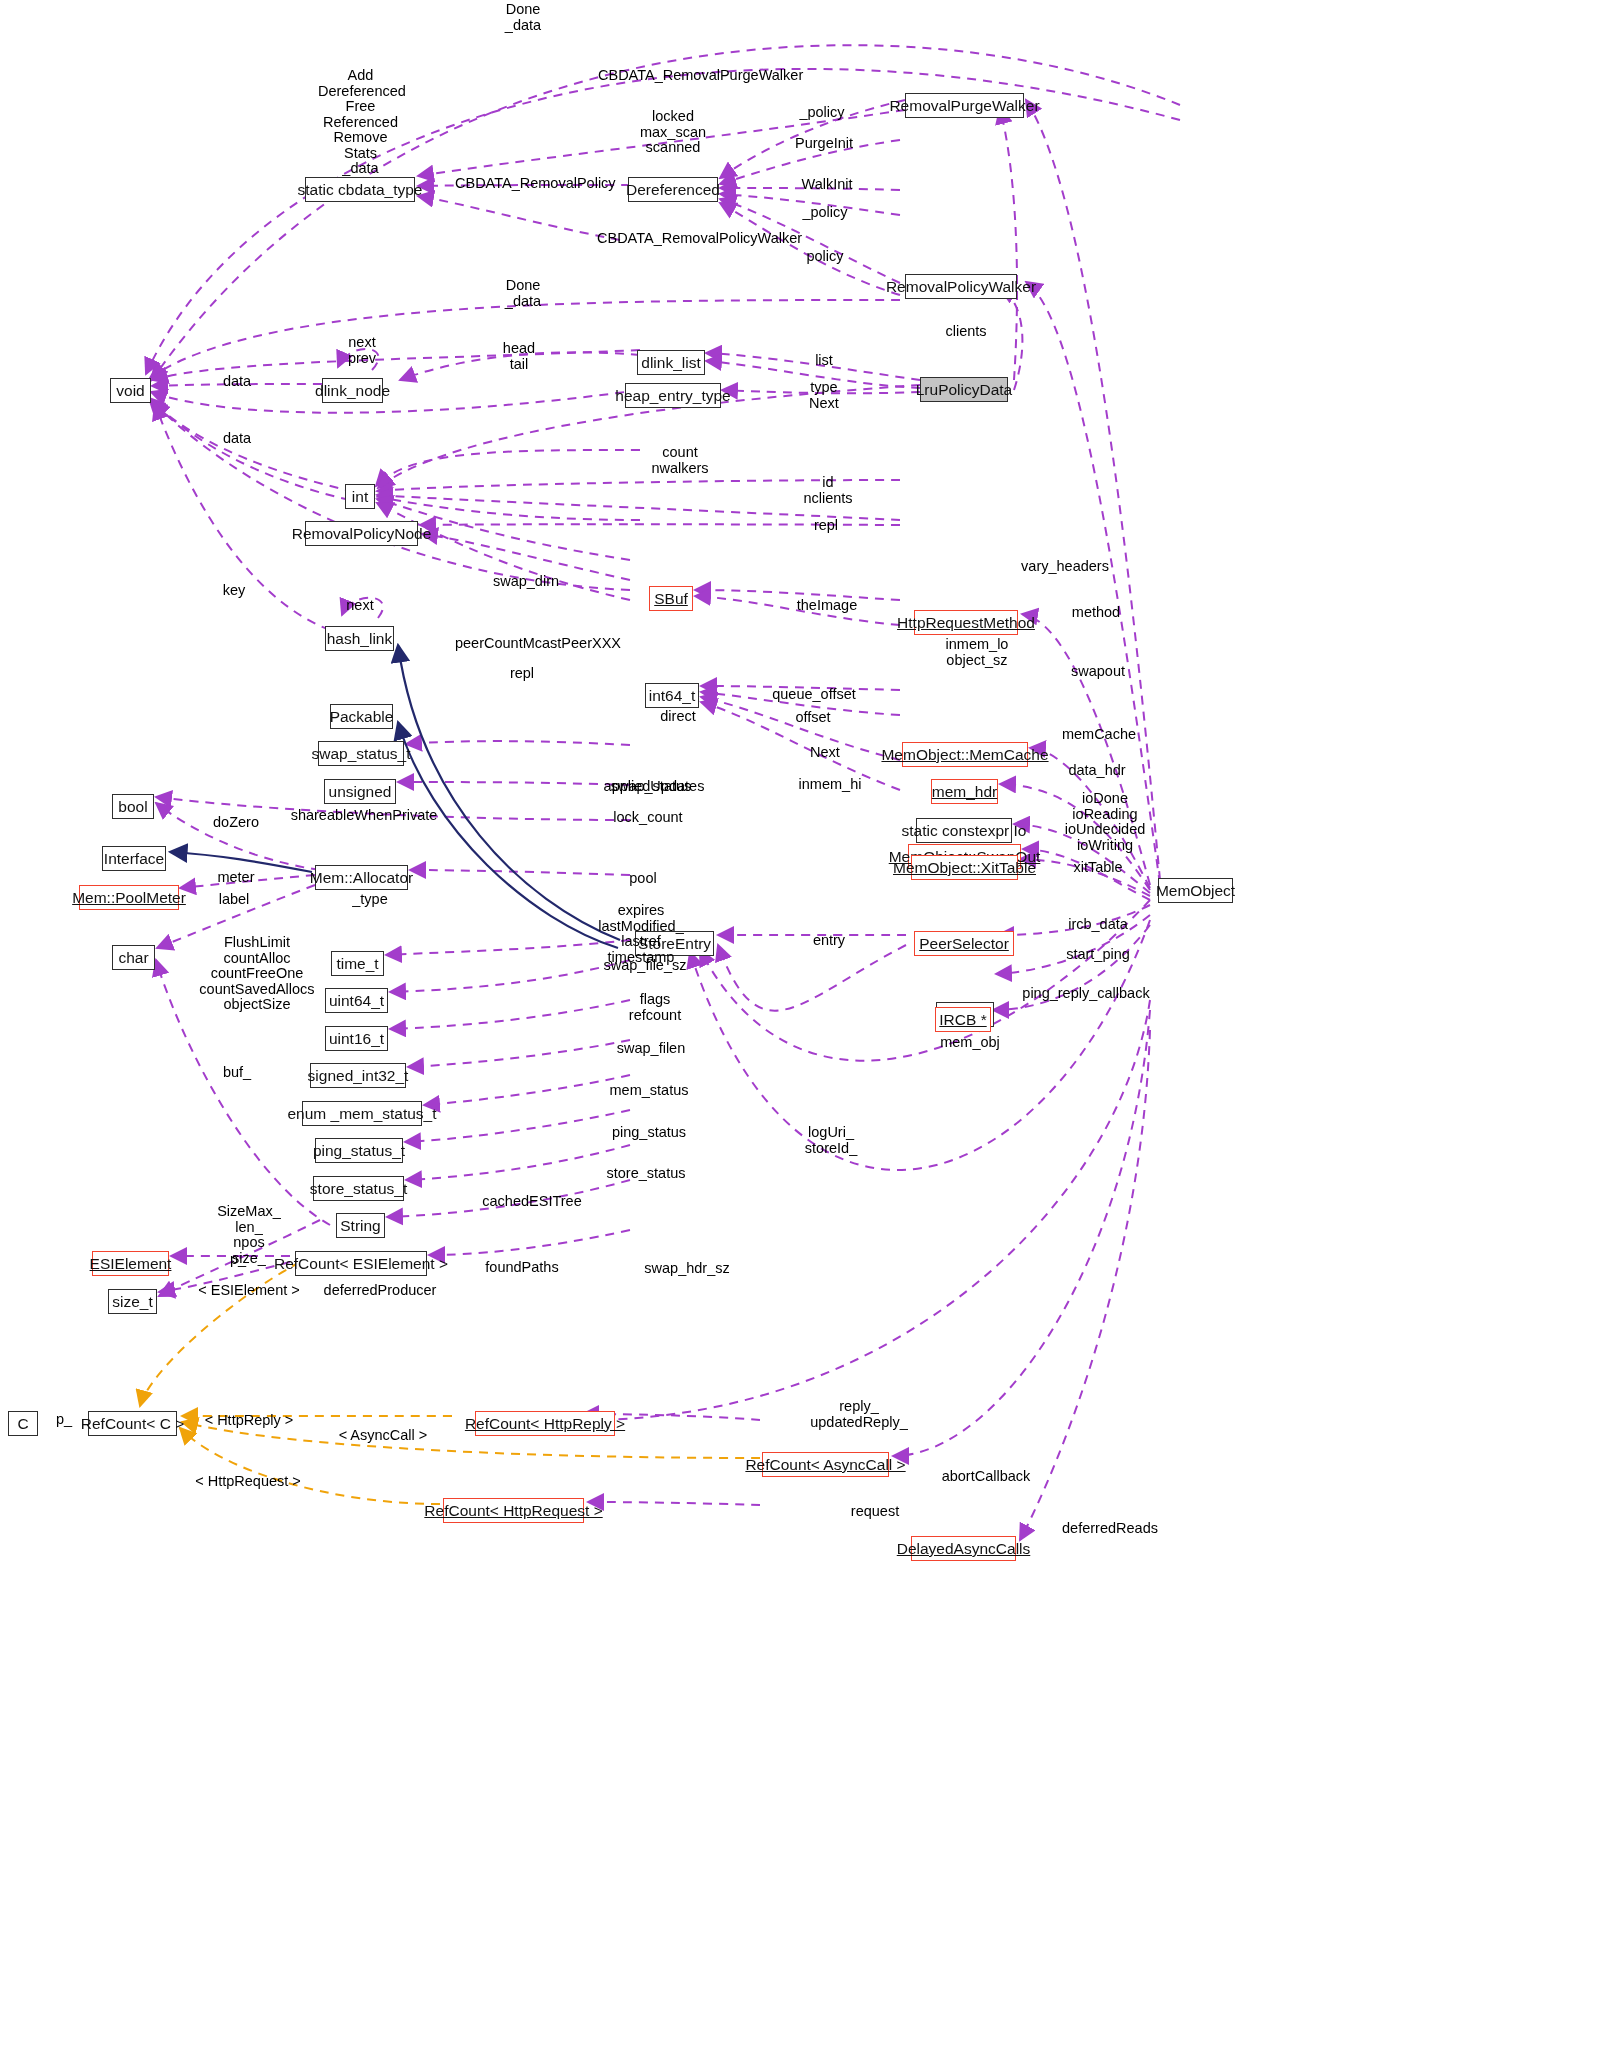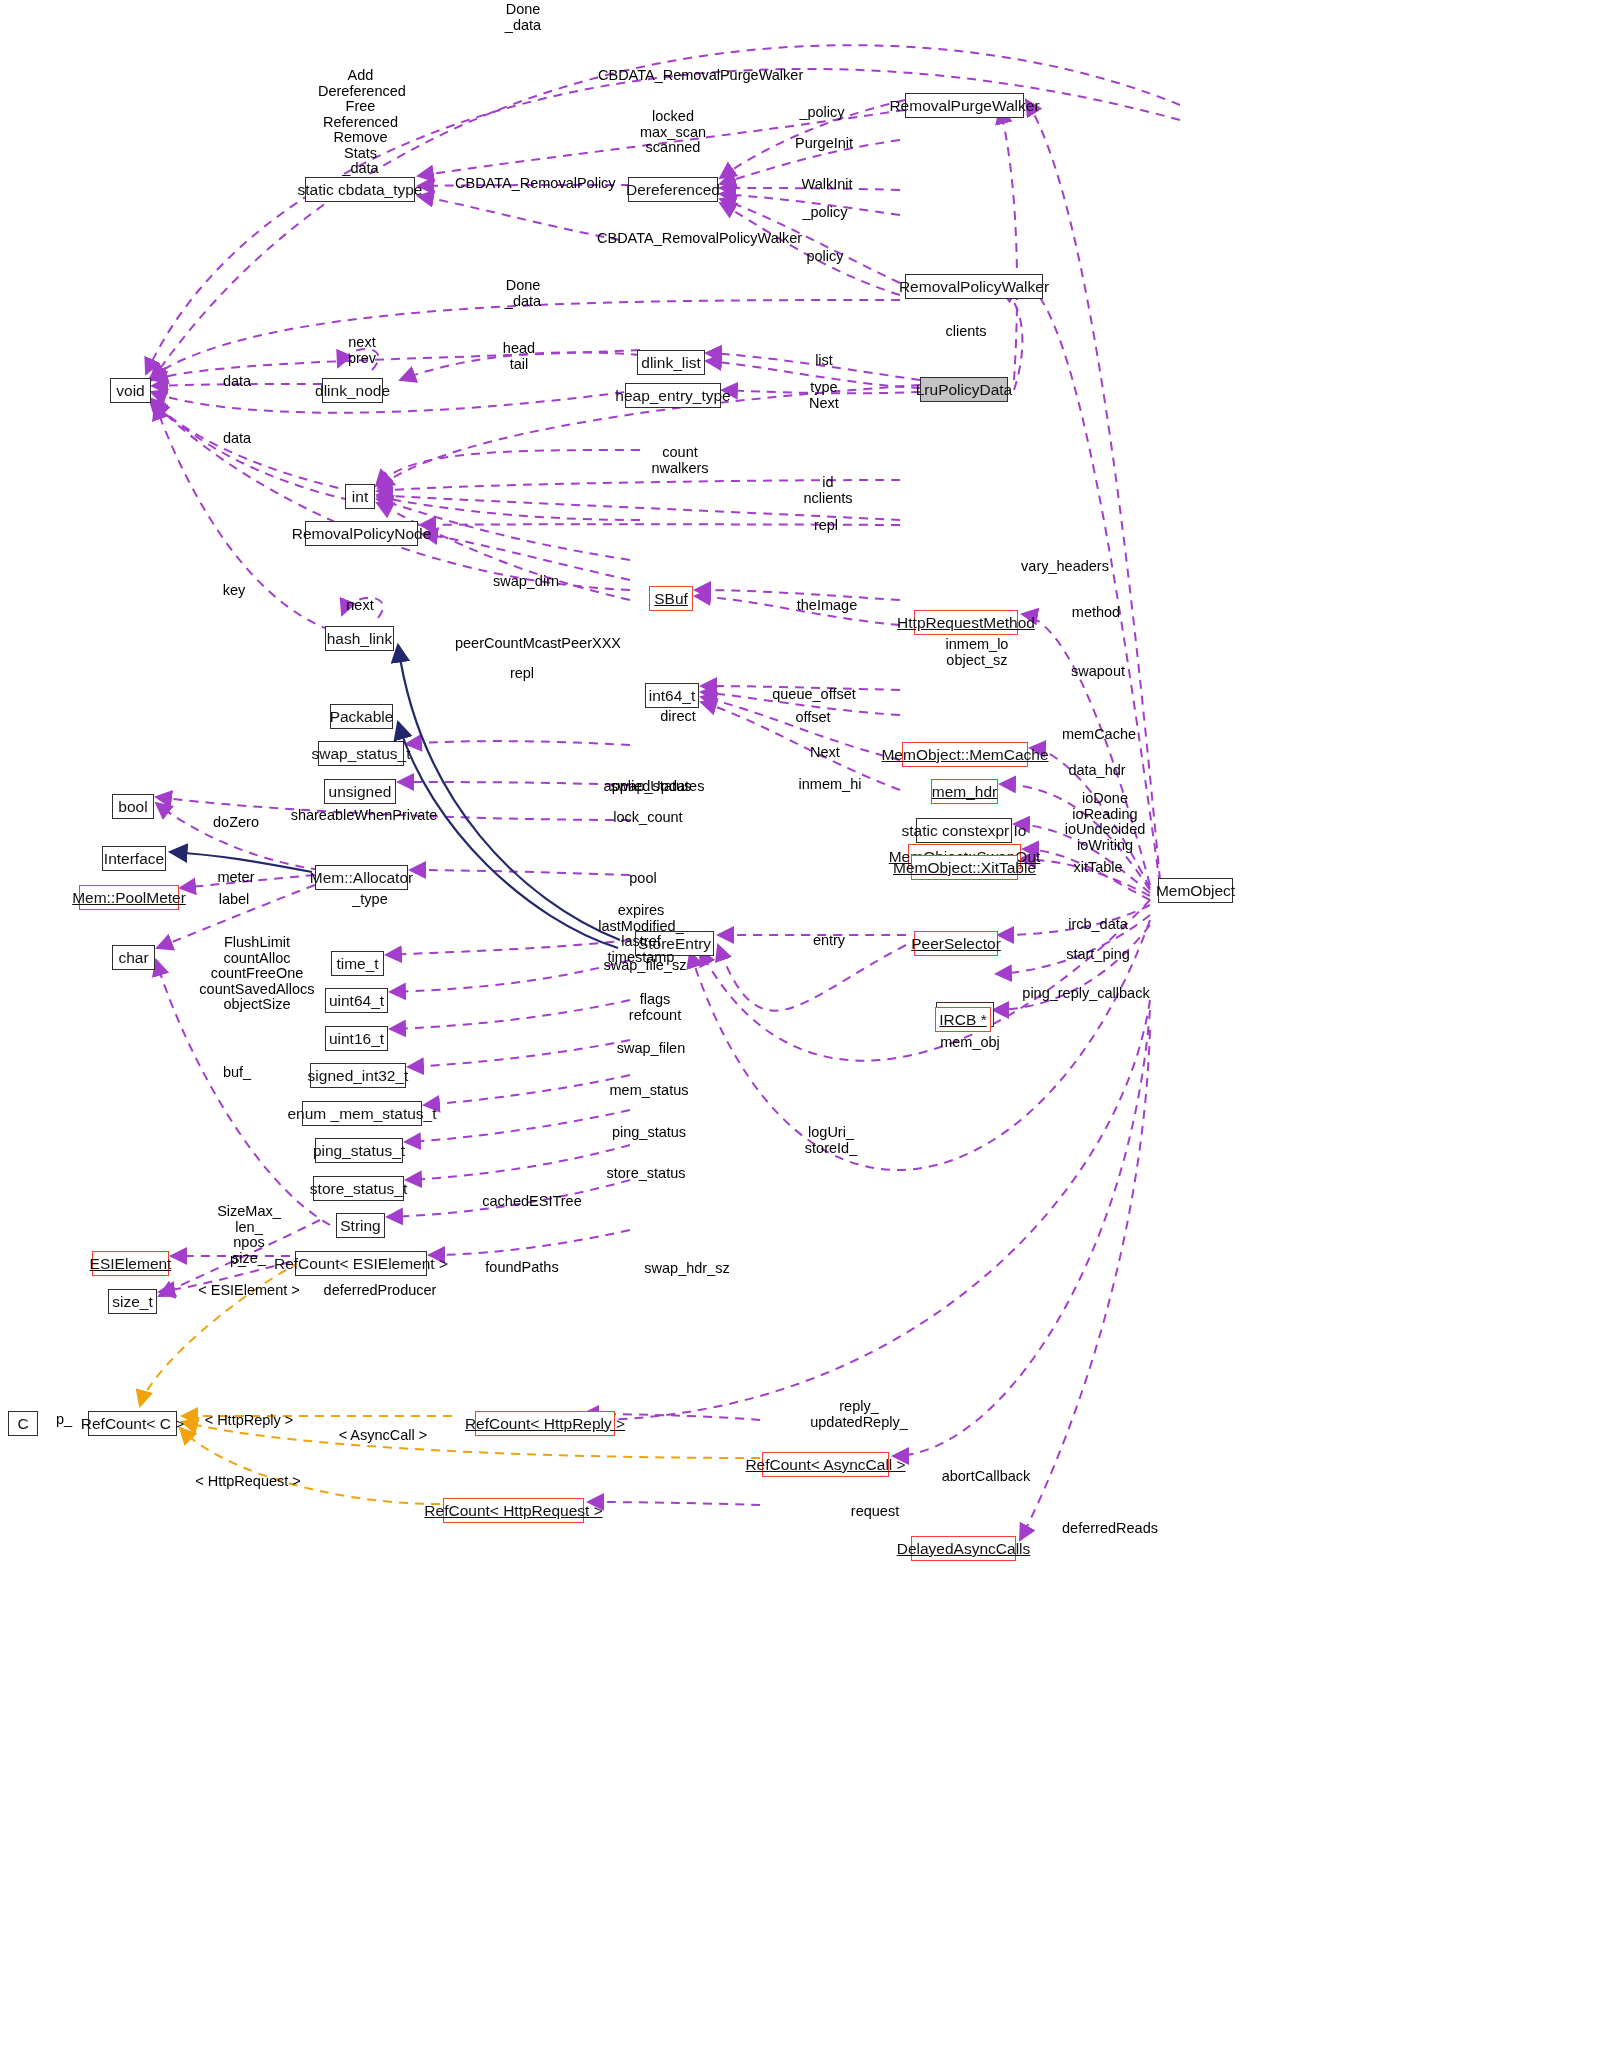--- a/index.html
+++ b/index.html
@@ -138,21 +138,21 @@
       <path d="M300,1262 C230,1300 150,1370 140,1406"></path>
       <path d="M452,1416 C350,1416 250,1416 182,1416"></path>
       <path d="M760,1458 C560,1458 300,1450 182,1422"></path>
       <path d="M440,1504 C330,1504 220,1470 180,1428"></path>
     </g>
   </svg>
 
   <div class="node" style="left:305px;top:177px;width:110px">static cbdata_type</div>
   <div class="node" style="left:628px;top:177px;width:90px">Dereferenced</div>
   <div class="node" style="left:905px;top:93px;width:119px">RemovalPurgeWalker</div>
-  <div class="node" style="left:905px;top:274px;width:138px">RemovalPolicyWalker</div>
+  <div class="node" style="left:905px;top:274px;width:112px">RemovalPolicyWalker</div>
   <div class="node" style="left:110px;top:378px;width:41px">void</div>
   <div class="node" style="left:322px;top:378px;width:61px">dlink_node</div>
   <div class="node" style="left:637px;top:350px;width:68px">dlink_list</div>
   <div class="node" style="left:625px;top:383px;width:96px">heap_entry_type</div>
   <div class="node grey" style="left:920px;top:377px;width:88px">LruPolicyData</div>
   <div class="node" style="left:345px;top:484px;width:30px">int</div>
   <div class="node" style="left:305px;top:521px;width:113px">RemovalPolicyNode</div>
   <div class="node" style="left:325px;top:626px;width:69px">hash_link</div>
   <div class="node red" style="left:649px;top:586px;width:44px">SBuf</div>
   <div class="node red" style="left:914px;top:610px;width:104px">HttpRequestMethod</div>
@@ -175,21 +175,21 @@
   <div class="node" style="left:325px;top:988px;width:63px">uint64_t</div>
   <div class="node" style="left:325px;top:1026px;width:63px">uint16_t</div>
   <div class="node" style="left:310px;top:1063px;width:96px">signed_int32_t</div>
   <div class="node" style="left:302px;top:1101px;width:120px">enum _mem_status_t</div>
   <div class="node" style="left:315px;top:1138px;width:88px">ping_status_t</div>
   <div class="node" style="left:313px;top:1176px;width:91px">store_status_t</div>
   <div class="node" style="left:336px;top:1213px;width:49px">String</div>
   <div class="node red" style="left:92px;top:1251px;width:77px">ESIElement</div>
   <div class="node" style="left:295px;top:1251px;width:132px">RefCount&lt; ESIElement &gt;</div>
   <div class="node" style="left:108px;top:1289px;width:49px">size_t</div>
-  <div class="node red" style="left:914px;top:931px;width:84px">PeerSelector</div>
+  <div class="node red" style="left:914px;top:931px;width:100px">PeerSelector</div>
   <div class="node" style="left:936px;top:1002px;width:58px">timeval</div>
   <div class="node red" style="left:935px;top:1007px;width:56px">IRCB *</div>
   <div class="node" style="left:1158px;top:878px;width:75px">MemObject</div>
   <div class="node" style="left:8px;top:1411px;width:30px">C</div>
   <div class="node" style="left:88px;top:1411px;width:89px">RefCount&lt; C &gt;</div>
   <div class="node red" style="left:475px;top:1411px;width:140px">RefCount&lt; HttpReply &gt;</div>
   <div class="node red" style="left:762px;top:1452px;width:127px">RefCount&lt; AsyncCall &gt;</div>
   <div class="node red" style="left:443px;top:1498px;width:141px">RefCount&lt; HttpRequest &gt;</div>
   <div class="node red" style="left:911px;top:1536px;width:105px">DelayedAsyncCalls</div>
 

